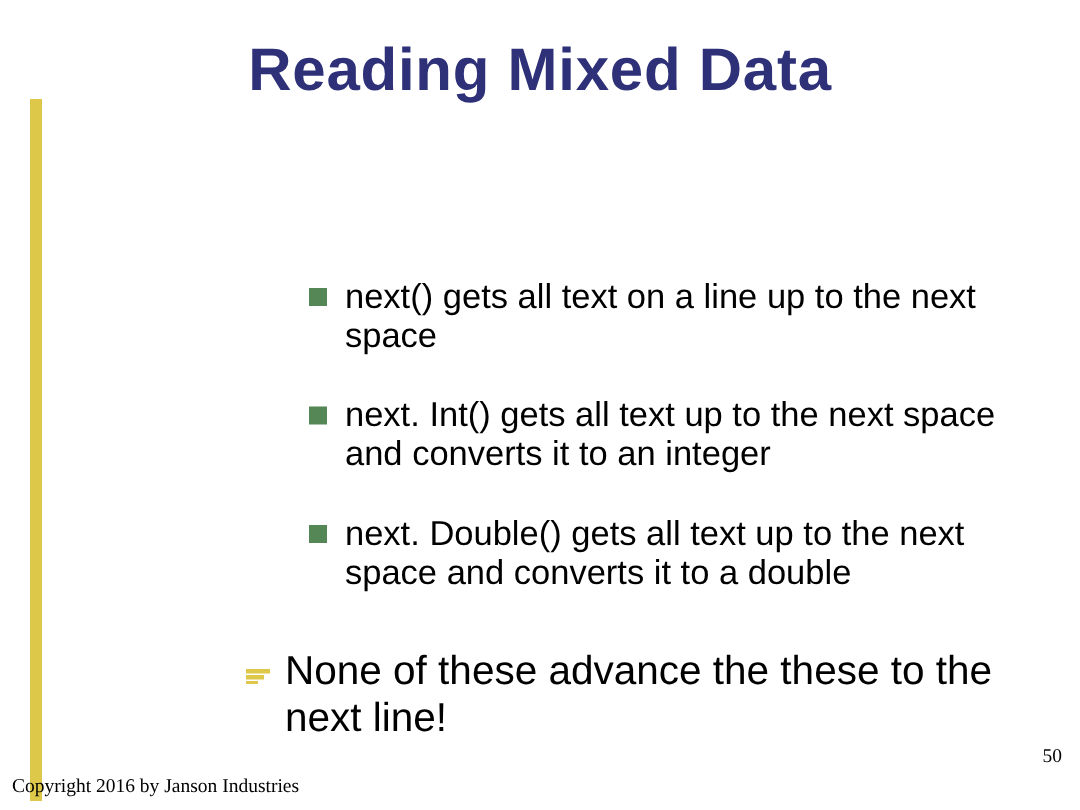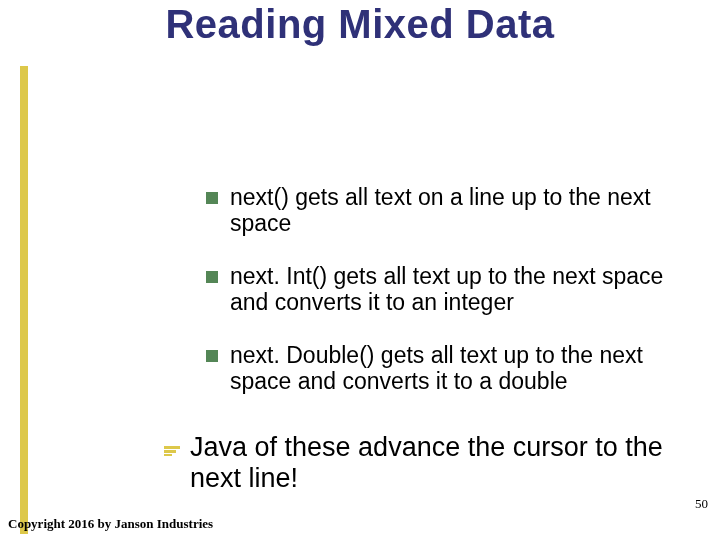--- a/index.html
+++ b/index.html
@@ -16,21 +16,21 @@
     width: 720px;
     height: 540px;
     position: relative;
     box-sizing: border-box;
   }
   .title {
     font-size: 40px;
     font-weight: bold;
     color: #2f3178;
     text-align: center;
-    padding-top: 2px;
+    padding-top: 25px;
     letter-spacing: 0.5px;
   }
   .top-bullets {
     position: absolute;
     left: 164px;
     top: 72px;
     width: 520px;
   }
   .bullet-row {
     display: flex;
@@ -83,21 +83,20 @@
     top: 420px;
     width: 520px;
   }
   .footer {
     position: absolute;
     left: 8px;
     bottom: 8px;
     font-family: "Times New Roman", Times, serif;
     font-size: 13px;
     color: #000;
-    font-weight: bold;
   }
   .pagenum {
     position: absolute;
     right: 12px;
     bottom: 28px;
     font-family: "Times New Roman", Times, serif;
     font-size: 13px;
     color: #000;
   }
   .sidebar {
@@ -136,20 +135,20 @@
 
   <div class="closing">
     <div class="bullet-row big-gap">
       <div class="b1-mark">
         <svg width="16" height="10" viewBox="0 0 16 10">
           <rect x="0" y="0" width="16" height="3" fill="#ddc84a"></rect>
           <rect x="0" y="4" width="12" height="3" fill="#ddc84a"></rect>
           <rect x="0" y="8" width="8" height="2" fill="#ddc84a"></rect>
         </svg>
       </div>
-      <div class="b1-text">Java of these advance the cursor to the next line!</div>
+      <div class="b1-text">None of these advance the these to the next line!</div>
     </div>
   </div>
 
   <div class="footer">Copyright 2016 by Janson Industries</div>
   <div class="pagenum">50</div>
 
 </div>
 
 </body></html>

